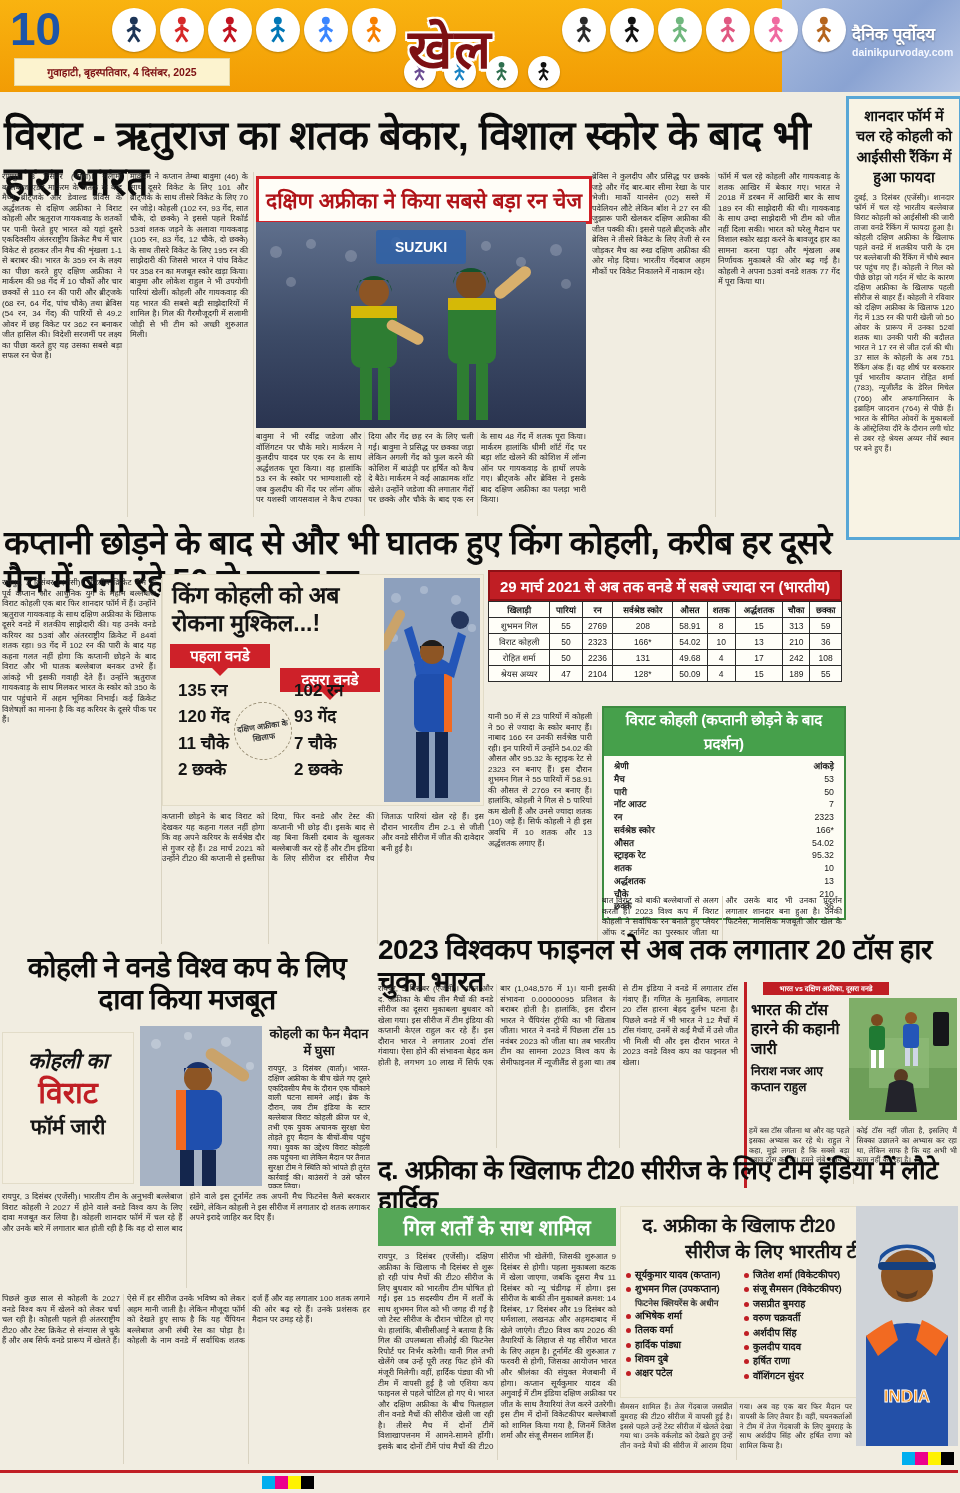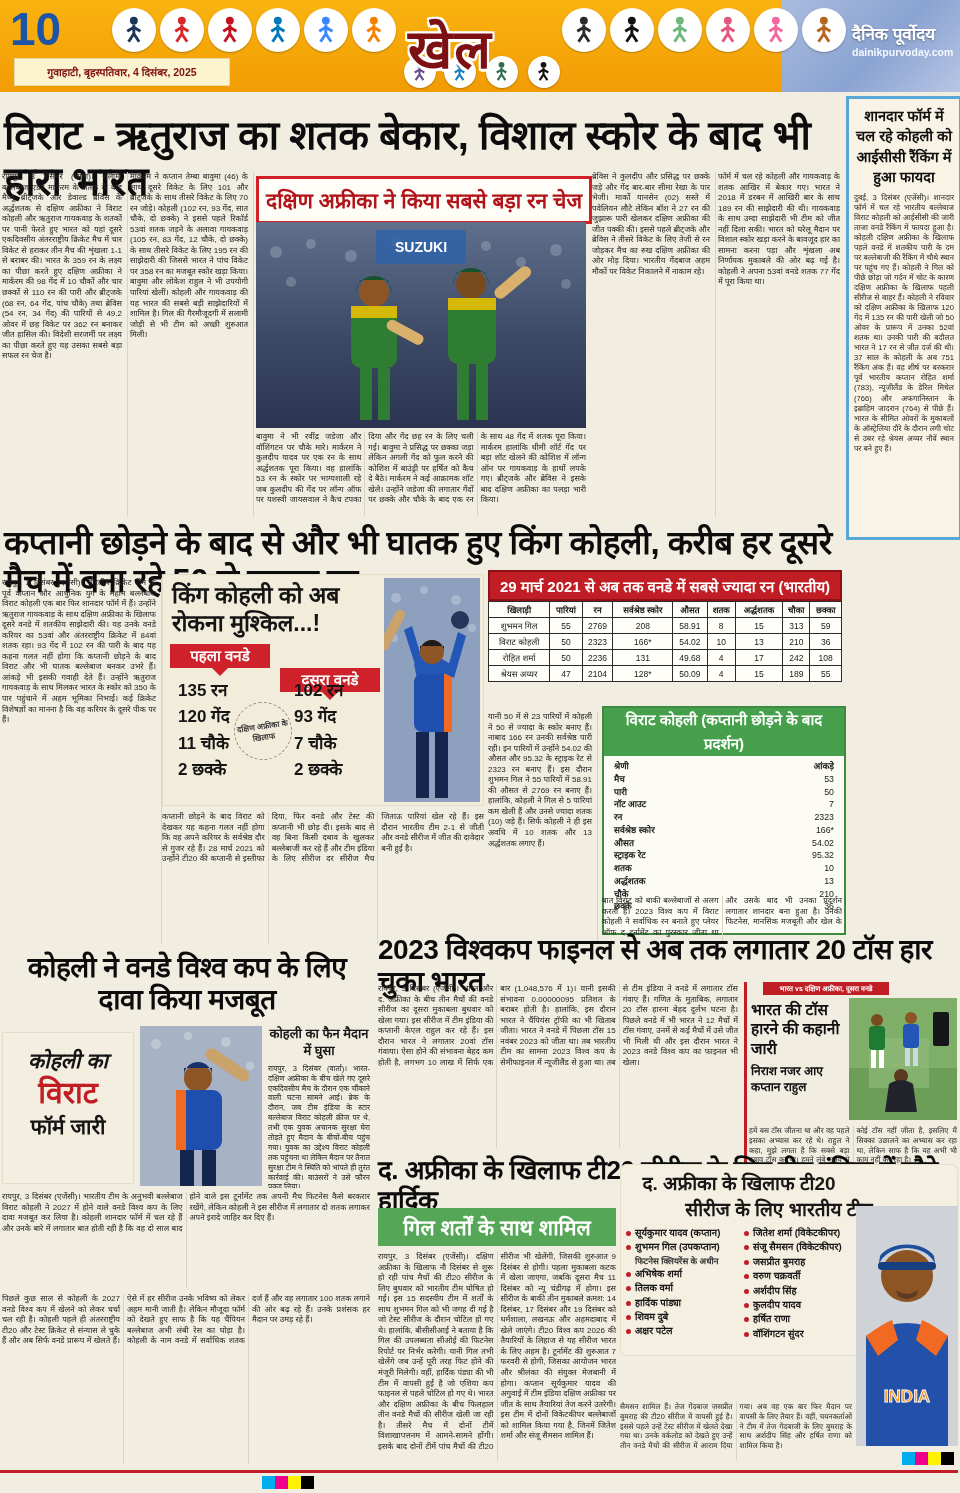--- a/index.html
+++ b/index.html
@@ -342,21 +342,21 @@
             <td>55</td>
       </tr>
     </tbody>
       </table>
   </div>
 
   <div class="abs jt hairline-r" style="left:488px;top:712px;width:104px;height:232px;overflow:hidden;padding-right:5px;">यानी 50 में से 23 पारियों में कोहली ने 50 से ज्यादा के स्कोर बनाए हैं। नाबाद 166 रन उनकी सर्वश्रेष्ठ पारी रही। इन पारियों में उन्होंने 54.02 की औसत और 95.32 के स्ट्राइक रेट से 2323 रन बनाए हैं। इस दौरान शुभमन गिल ने 55 पारियों में 58.91 की औसत से 2769 रन बनाए हैं। हालांकि, कोहली ने गिल से 5 पारियां कम खेली हैं और उनसे ज्यादा शतक (10) जड़े हैं। सिर्फ कोहली ने ही इस अवधि में 10 शतक और 13 अर्द्धशतक लगाए हैं।</div>
 
   <div class="abs greenbox" style="left:602px;top:706px;width:240px;">
     <div class="ghead">विराट कोहली (कप्तानी छोड़ने के बाद प्रदर्शन)</div>
-    <div style="padding:4px 0 20px;">
+    <div style="padding:4px 0 5px;">
       <div class="grow" style="font-weight:800;">
           <span class="gl">श्रेणी</span>
           <span style="font-weight:800;">आंकड़े</span>
         </div>
       <div class="grow">
           <span class="gl">मैच</span>
           <span>53</span>
         </div>
       <div class="grow">
           <span class="gl">पारी</span>
@@ -471,21 +471,21 @@
       </svg>
     </div>
     <div class="abs jt cols2" style="left:2px;top:144px;width:208px;height:58px;overflow:hidden;font-size:7.4px;">हमें बस टॉस जीतना था और वह पहले इसका अभ्यास कर रहे थे। राहुल ने कहा, मुझे लगता है कि सबसे बड़ा दबाव टॉस का था। हमने लंबे समय से कोई टॉस नहीं जीता है, इसलिए मैं सिक्का उछालने का अभ्यास कर रहा था, लेकिन साफ है कि यह अभी भी काम नहीं कर रहा है।</div>
   </div>
 
   <div class="abs h1" style="left:378px;top:1156px;width:580px;font-size:26px;">द. अफ्रीका के खिलाफ टी20 सीरीज के लिए टीम इंडिया में लौटे हार्दिक</div>
 
   <div class="abs greenband" style="left:378px;top:1208px;width:238px;height:38px;font-size:21px;">गिल शर्तों के साथ शामिल</div>
   <div class="abs jt cols2" style="left:378px;top:1252px;width:238px;height:208px;overflow:hidden;">रायपुर, 3 दिसंबर (एजेंसी)। दक्षिण अफ्रीका के खिलाफ नौ दिसंबर से शुरू हो रही पांच मैचों की टी20 सीरीज के लिए बुधवार को भारतीय टीम घोषित हो गई। इस 15 सदस्यीय टीम में शर्तों के साथ शुभमन गिल को भी जगह दी गई है जो टेस्ट सीरीज के दौरान चोटिल हो गए थे। हालांकि, बीसीसीआई ने बताया है कि गिल की उपलब्धता सीओई की फिटनेस रिपोर्ट पर निर्भर करेगी। यानी गिल तभी खेलेंगे जब उन्हें पूरी तरह फिट होने की मंजूरी मिलेगी। वहीं, हार्दिक पंड्या की भी टीम में वापसी हुई है जो एशिया कप फाइनल से पहले चोटिल हो गए थे। भारत और दक्षिण अफ्रीका के बीच फिलहाल तीन वनडे मैचों की सीरीज खेली जा रही है। तीसरे मैच में दोनों टीमें विशाखापत्तनम में आमने-सामने होंगी। इसके बाद दोनों टीमें पांच मैचों की टी20 सीरीज भी खेलेंगी, जिसकी शुरुआत 9 दिसंबर से होगी। पहला मुकाबला कटक में खेला जाएगा, जबकि दूसरा मैच 11 दिसंबर को न्यू चंडीगढ़ में होगा। इस सीरीज के बाकी तीन मुकाबले क्रमश: 14 दिसंबर, 17 दिसंबर और 19 दिसंबर को धर्मशाला, लखनऊ और अहमदाबाद में खेले जाएंगे। टी20 विश्व कप 2026 की तैयारियों के लिहाज से यह सीरीज भारत के लिए अहम है। टूर्नामेंट की शुरुआत 7 फरवरी से होगी, जिसका आयोजन भारत और श्रीलंका की संयुक्त मेजबानी में होगा। कप्तान सूर्यकुमार यादव की अगुवाई में टीम इंडिया दक्षिण अफ्रीका पर जीत के साथ तैयारियां तेज करने उतरेगी। इस टीम में दोनों विकेटकीपर बल्लेबाजों को शामिल किया गया है, जिनमें जितेश शर्मा और संजू सैमसन शामिल हैं।</div>
 
-  <div class="abs squadbox" style="left:620px;top:1164px;width:338px;height:192px;border-radius:7px;">
+  <div class="abs squadbox" style="left:620px;top:1206px;width:338px;height:192px;">
     <div style="font-size:19px;font-weight:800;text-align:center;width:238px;margin-top:6px;">द. अफ्रीका के खिलाफ टी20</div>
     <div style="font-size:19px;font-weight:800;text-align:center;width:238px;margin-left:40px;">सीरीज के लिए भारतीय टीम</div>
     <div class="abs" style="left:6px;top:62px;width:114px;">
       <div class="sq-item">
           <span class="bullet"></span>
           <span>सूर्यकुमार यादव (कप्तान)</span>
         </div>
       <div class="sq-item">
           <span class="bullet"></span>
           <span>शुभमन गिल (उपकप्तान)</span>

